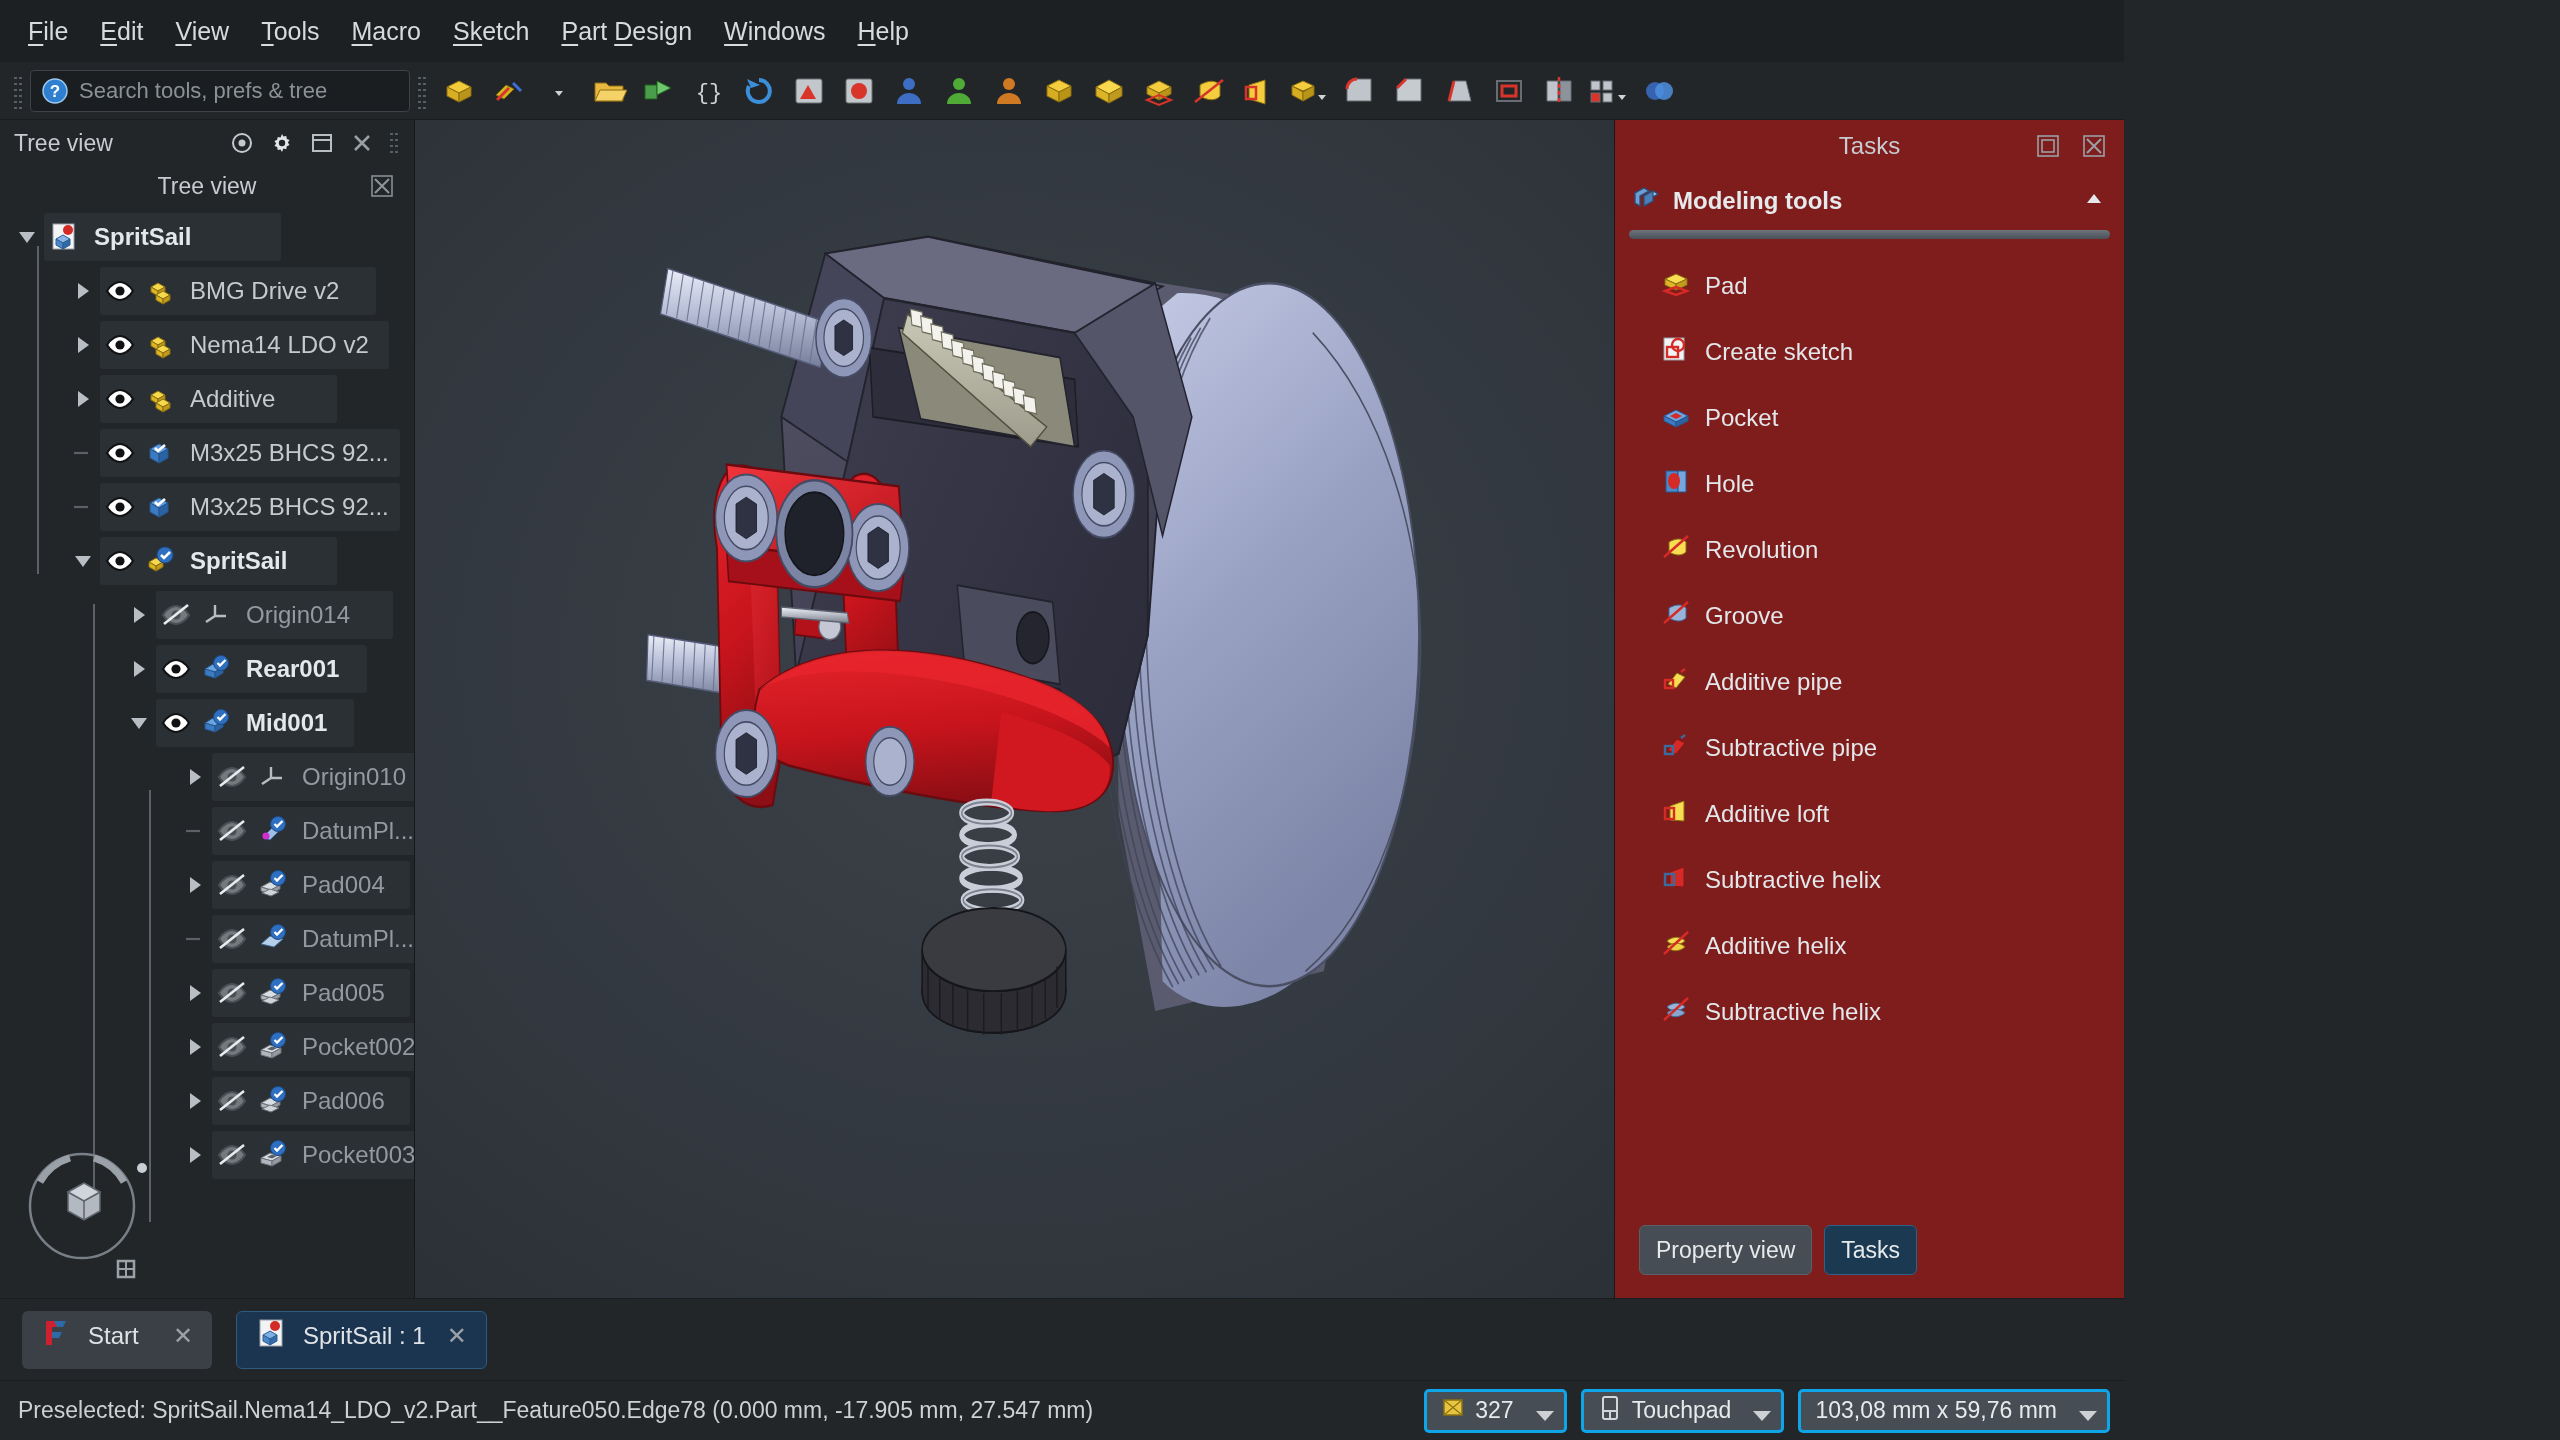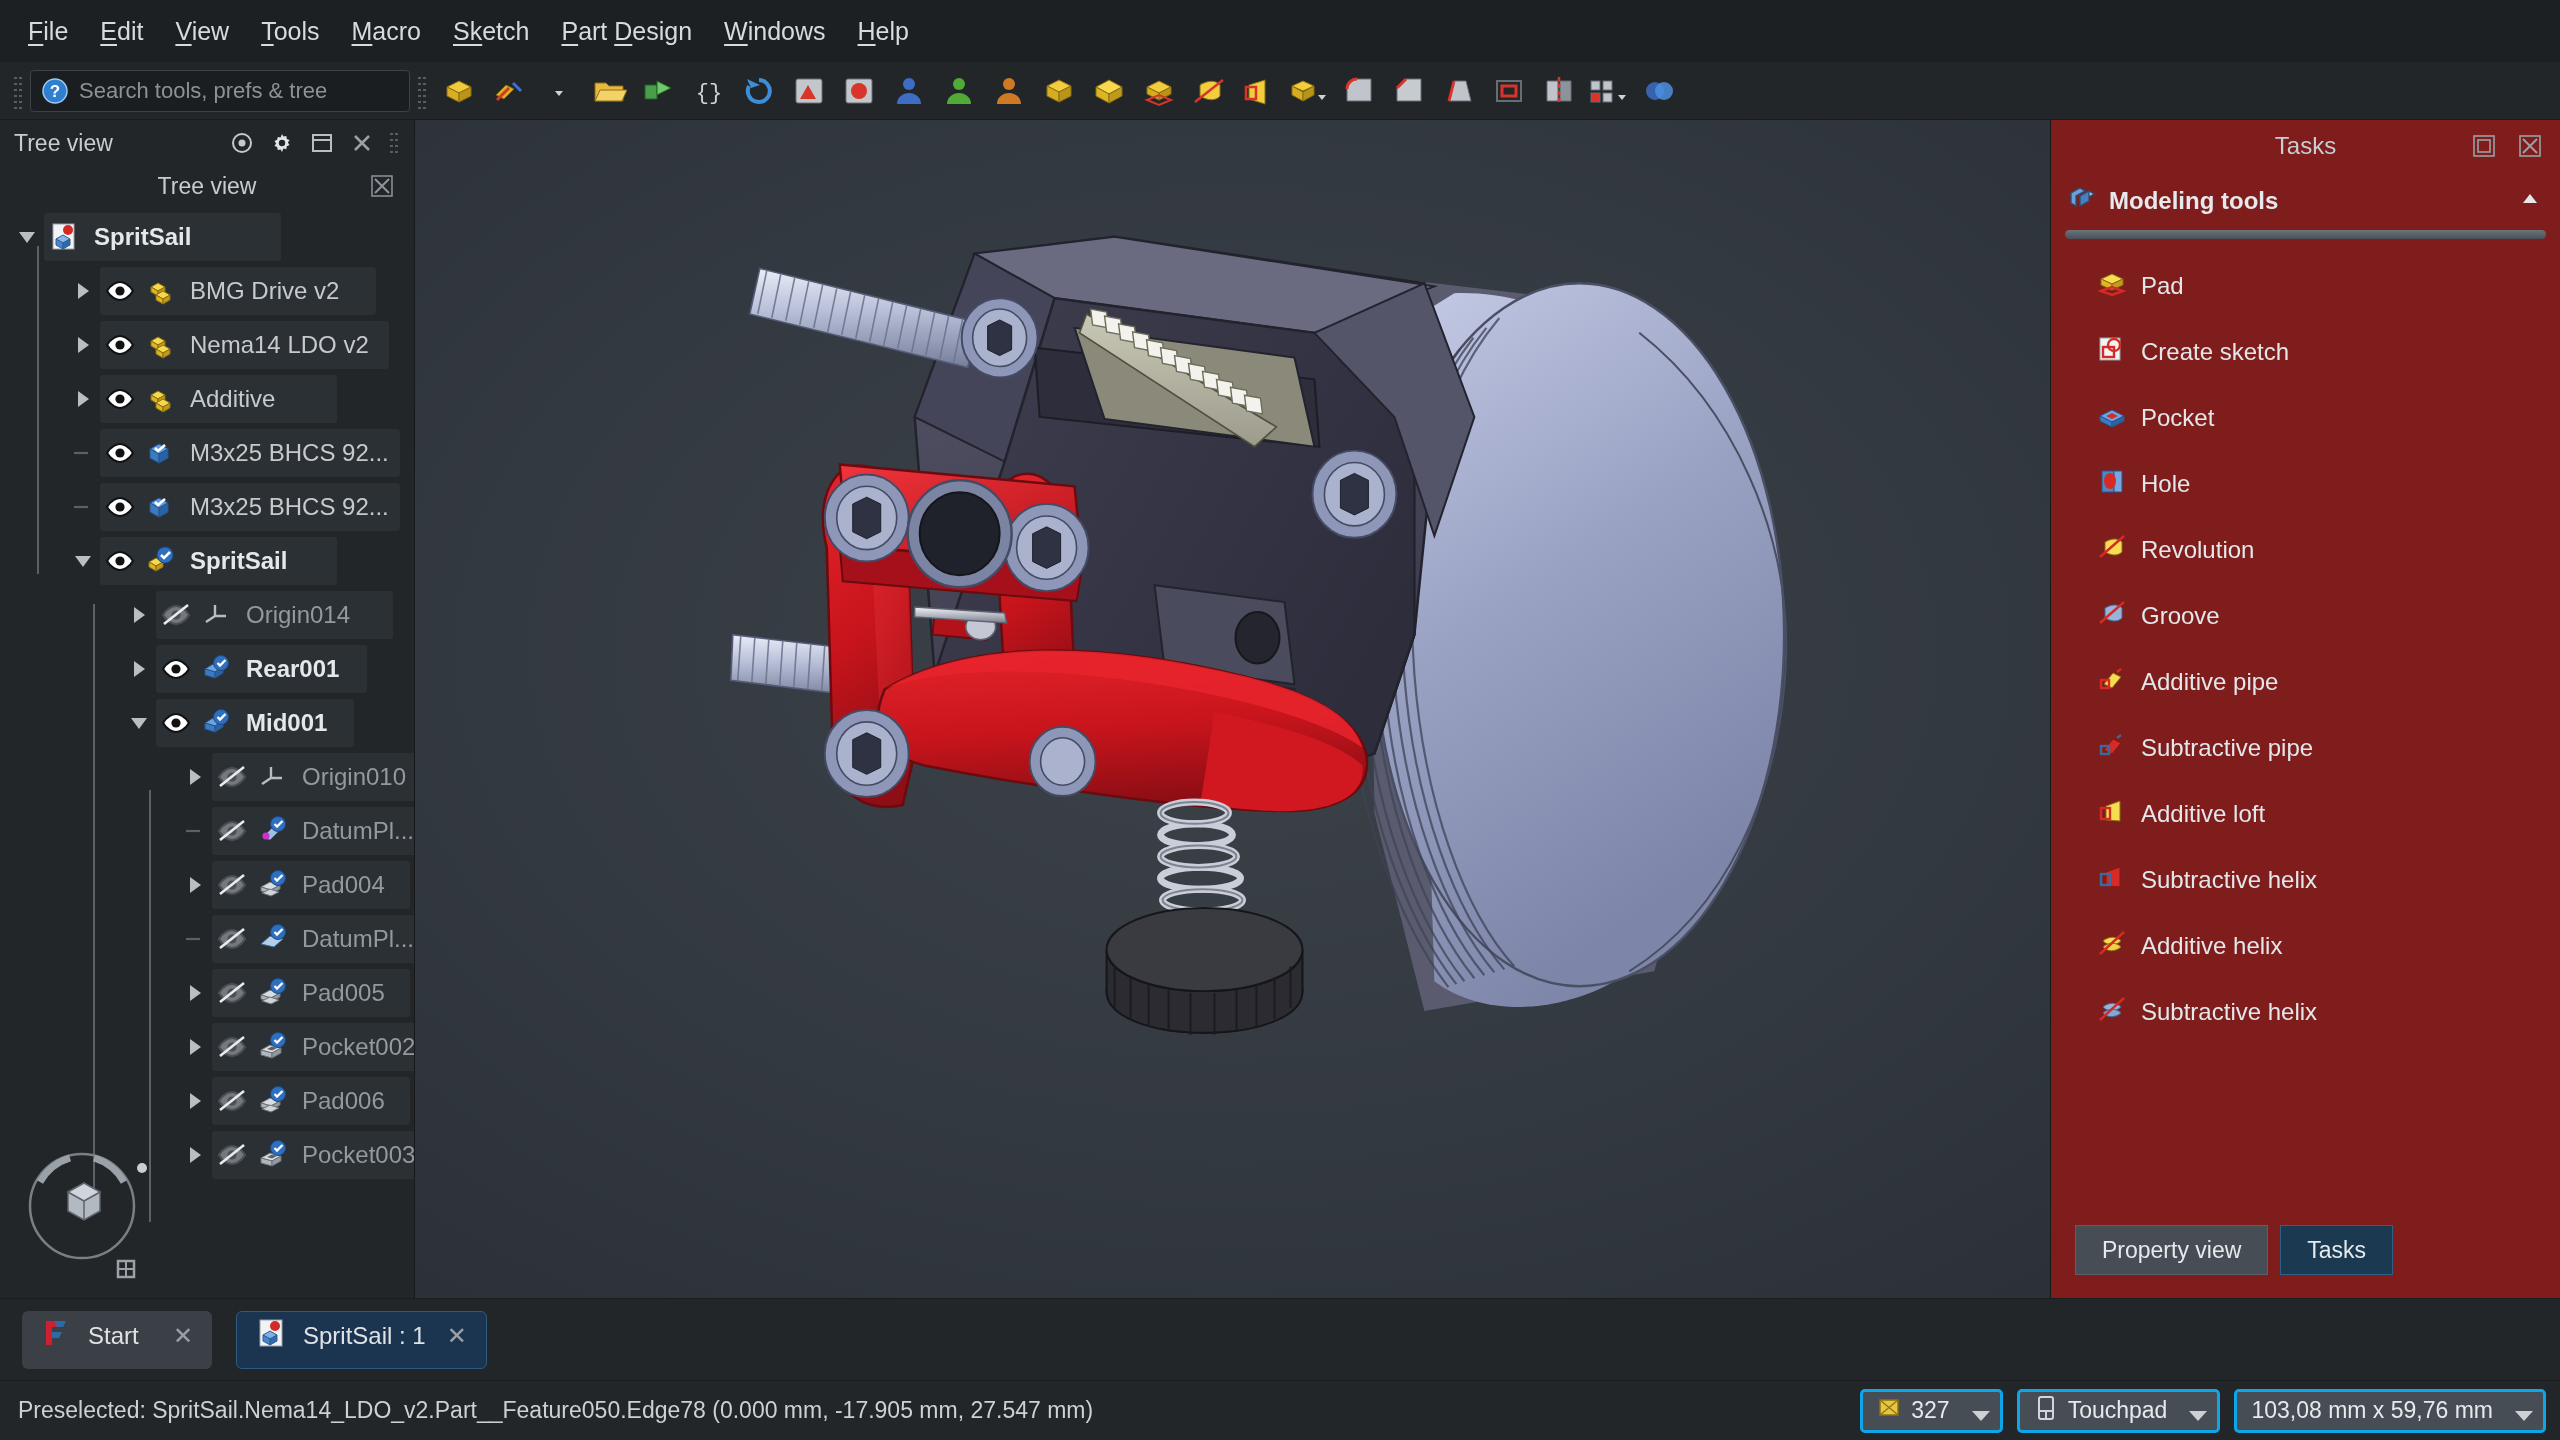--- a/index.html
+++ b/index.html
@@ -3,21 +3,21 @@
 <meta charset="utf-8">
 <style>
   * { box-sizing: border-box; margin:0; padding:0; }
   html,body { width:2560px; height:1440px; overflow:hidden; }
   body{
     background:#232629;
     font-family:"Liberation Sans", sans-serif;
     color:#cfd3d6;
     -webkit-font-smoothing:antialiased;
   }
-  #app{ position:relative; width:2560px; height:1440px; display:flex; flex-direction:column; }
+  #app{ position:relative; width:2124px; height:1440px; display:flex; flex-direction:column; }
 
   
   .menubar{
     height:62px; background:#1d2023; display:flex; align-items:center;
     padding-left:12px; flex:0 0 62px;
   }
   .menu-item{
     font-size:25px; color:#d7dbde; padding:6px 16px; cursor:default; white-space:nowrap;
   }
   .menu-item .mn{ text-decoration:underline; text-underline-offset:4px; }
@@ -108,22 +108,22 @@
   }
   .group-head .sp{ flex:1 1 auto; }
   .group-rule{ height:9px; margin:0 14px 12px 14px; background:linear-gradient(to bottom,#6d737a,#4a5057); border-radius:5px; }
   .task-list{ flex:1 1 auto; overflow:hidden; padding-top:2px;}
   .task-item{
     height:66px; display:flex; align-items:center; padding-left:46px; gap:14px; cursor:pointer;
     font-size:24px; color:#e3e7ea;
   }
   .panel-switch{ height:96px; display:flex; align-items:center; gap:12px; padding:0 0 0 24px; flex:0 0 96px;}
   .pbtn{
-    height:50px; padding:0 26px; display:flex; align-items:center; justify-content:center;
-    background:#474d54; border:1px solid #5a6views; border:1px solid #5a6067; border-radius:0;
+    height:50px; padding:0 16px; display:flex; align-items:center; justify-content:center;
+    background:#474d54; border:1px solid #5a6views; border:1px solid #5a6067; border-radius:6px;
     font-size:23px; color:#e6eaec; cursor:pointer;
   }
   .pbtn.active{ background:#1b3a52; border-color:#2f6186; }
 
   
   .taskbar{
     height:82px; flex:0 0 82px; background:#232629; display:flex; align-items:center;
     padding-left:22px; gap:24px; border-top:1px solid #1a1d20;
   }
   .tabbtn{

